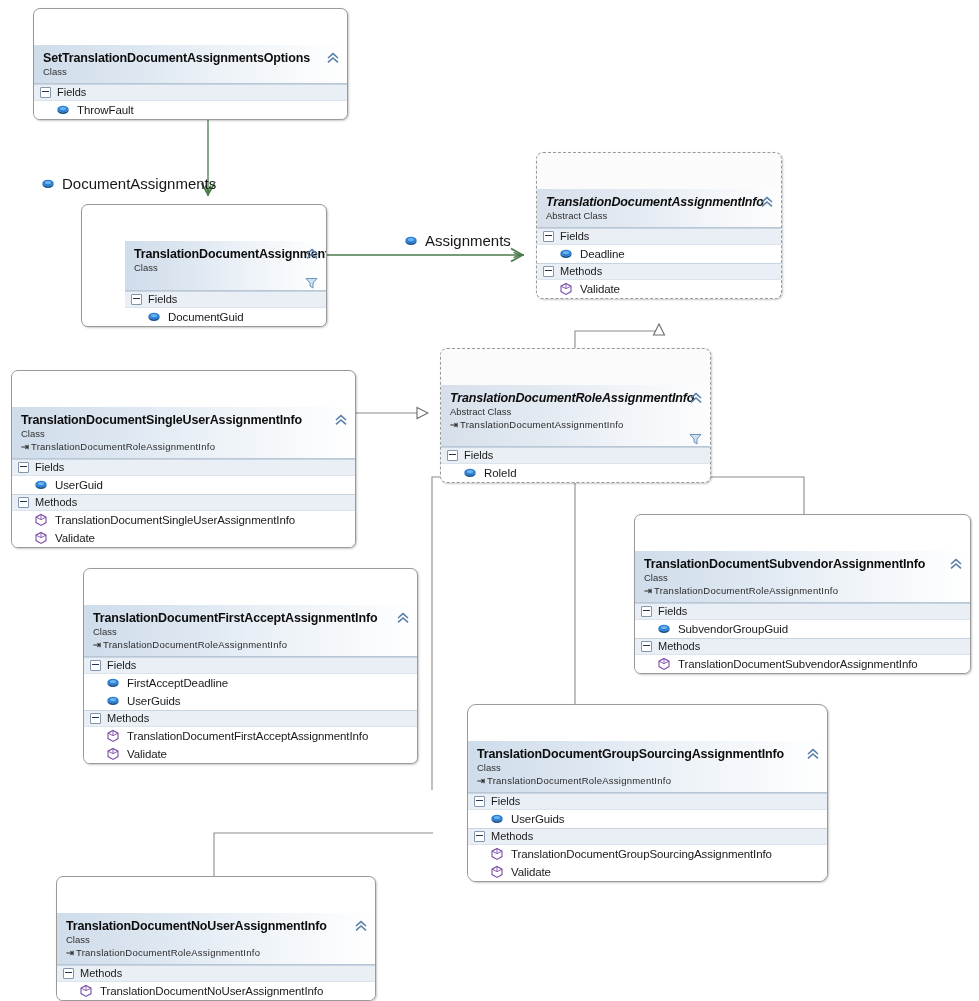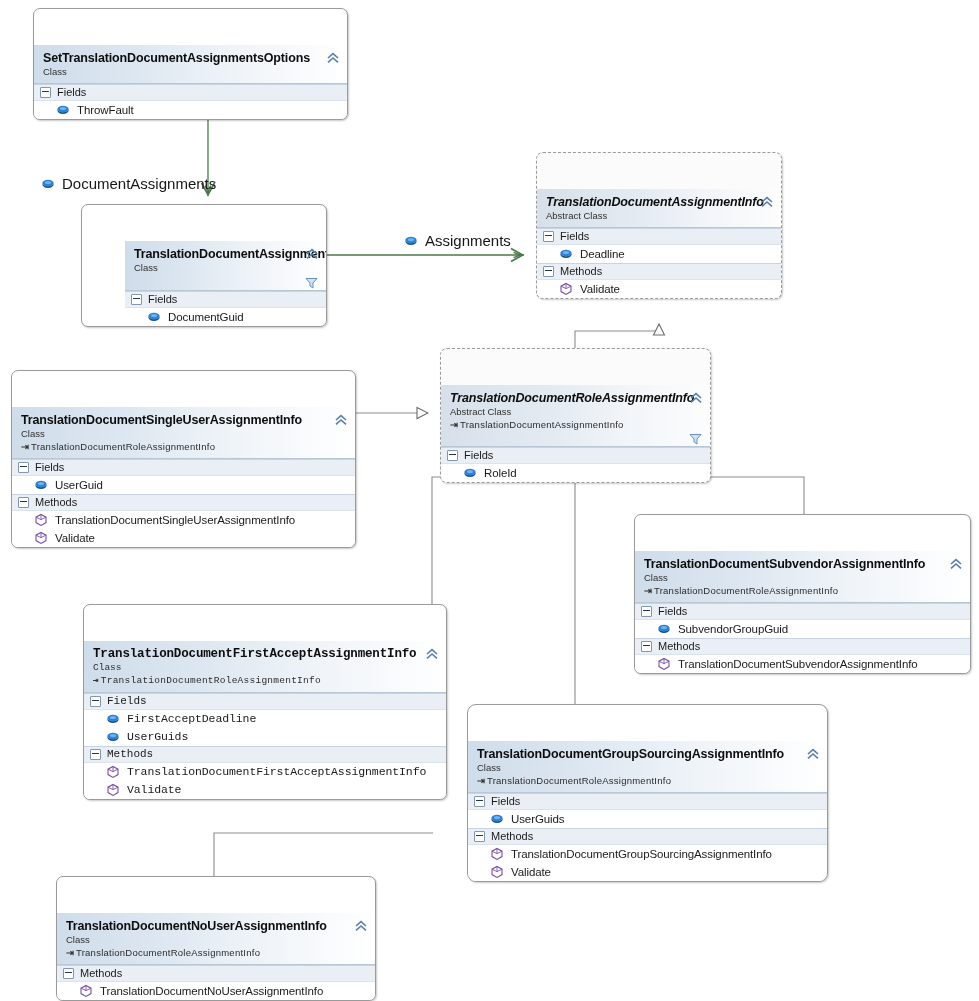--- a/index.html
+++ b/index.html
@@ -382,21 +382,21 @@
       <span class="ico">
         <svg viewBox="0 0 14 14" width="14" height="14">
           <path d="M7,1.5 L12,4.2 L12,9.6 L7,12.4 L2,9.6 L2,4.2 z" fill="#ffffff" stroke="#7b4ea8" stroke-width="1.1"></path>
           <path d="M7,1.5 L7,6.6 M7,6.6 L12,4.2 M7,6.6 L2,4.2" fill="none" stroke="#7b4ea8" stroke-width=".9"></path>
         </svg>
       </span>
       <span class="lbl">TranslationDocumentSubvendorAssignmentInfo</span>
     </div>
   </div>
 
-  <div class="cbox" id="box6" style="left:83px;top:604px;width:364px;font-family:Liberation Mono, monospace;">
+  <div class="cbox" id="box6" style="left:83px;top:568px;width:335px;">
     <div class="hdr">
       <div class="cname">TranslationDocumentFirstAcceptAssignmentInfo</div>
       <div class="ckind">Class</div>
       <div class="cbase">
         <span class="bi">⇥</span><span>TranslationDocumentRoleAssignmentInfo</span>
       </div>
       <div class="chev">
         <svg viewBox="0 0 14 14" width="14" height="14">
           <path d="M2,7 L7,2.6 L12,7" fill="none" stroke="#5a7fa8" stroke-width="1.6"></path>
           <path d="M2,11.4 L7,7 L12,11.4" fill="none" stroke="#5a7fa8" stroke-width="1.6"></path>

